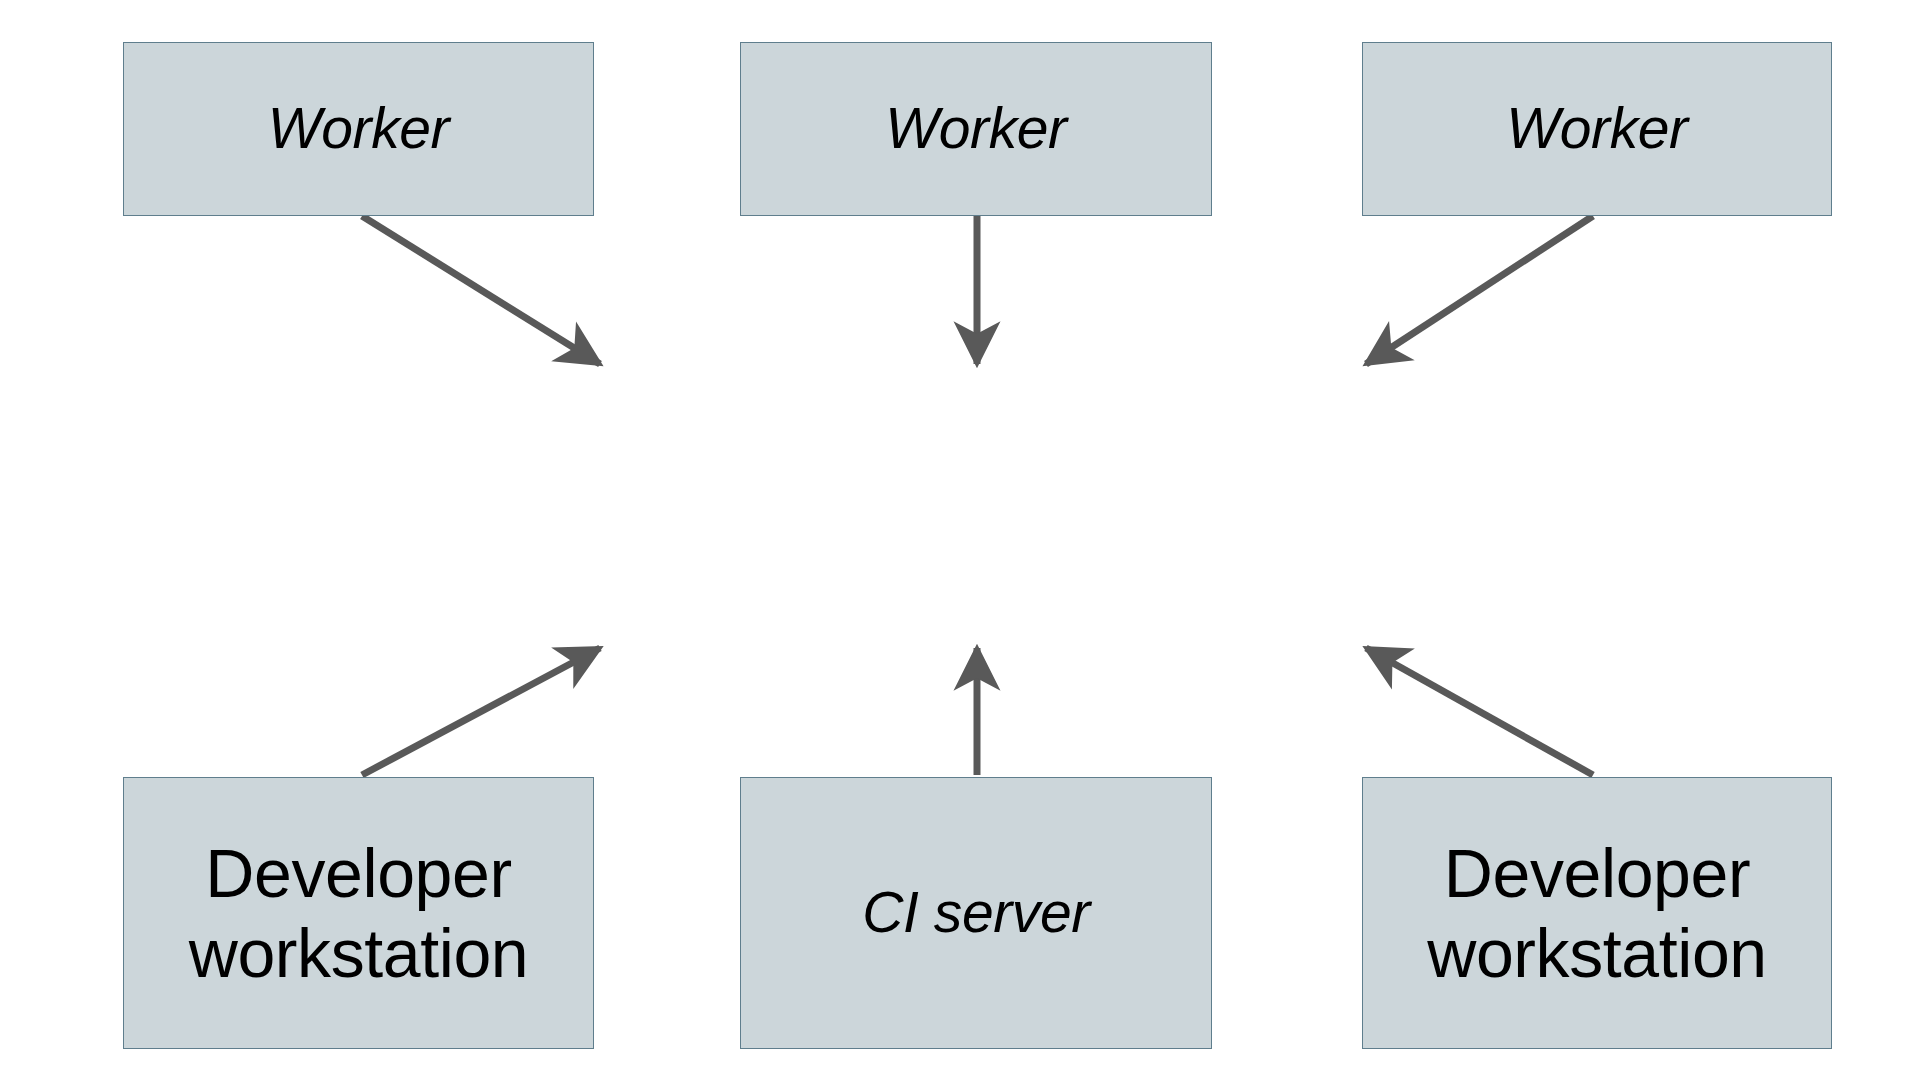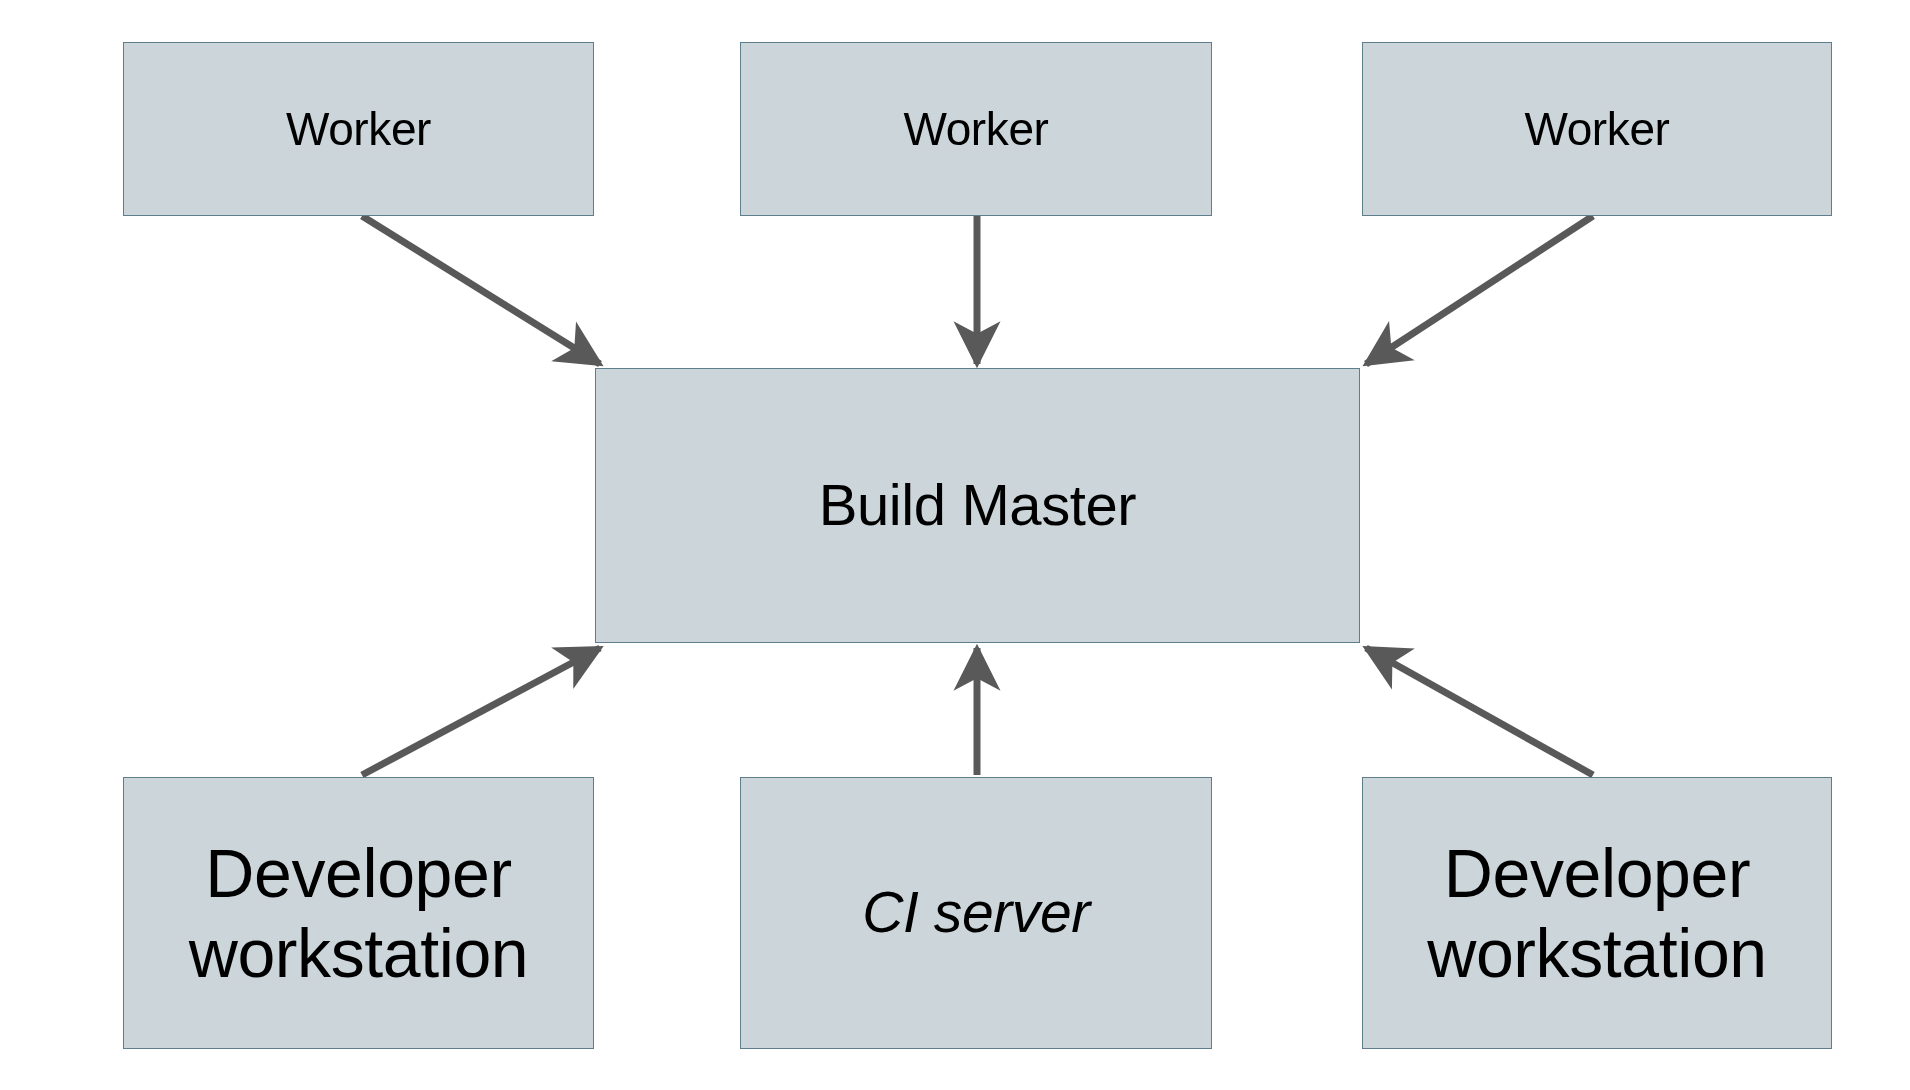--- a/index.html
+++ b/index.html
@@ -40,21 +40,21 @@
   }
   .node-label {
     color: #000000;
     font-family: "Liberation Sans", sans-serif;
     font-weight: 400;
     line-height: 1.18;
     letter-spacing: -0.4px;
     white-space: pre-line;
     padding: 0 8px;
   }
-  .node-worker .node-label { font-size: 46px; }
+  .node-worker .node-label { font-size: 57px; font-style: italic; }
   .node-master .node-label { font-size: 58px; }
   .node-ci .node-label { font-size: 57px; font-style: italic; }
   .node-dev .node-label { font-size: 68px; }
 </style>
 </head>
 <body>
 
 <div id="diagram-root">
 
   <svg id="edge-layer" viewBox="0 0 1910 1090" width="1910" height="1090" xmlns="http://www.w3.org/2000/svg">
@@ -78,23 +78,20 @@
   </div>
 
   <div class="node node-worker" style="left: 740px; top: 42px; width: 472px; height: 174px; background: rgb(204, 214, 218); border-color: rgb(95, 126, 141);">
     <span class="node-label">Worker</span>
   </div>
 
   <div class="node node-worker" style="left: 1362px; top: 42px; width: 470px; height: 174px; background: rgb(204, 214, 218); border-color: rgb(95, 126, 141);">
     <span class="node-label">Worker</span>
   </div>
 
-  <div class="node node-master" style="left: 595px; top: 368px; width: 765px; height: 275px; background: rgb(204, 214, 218); border-color: rgb(95, 126, 141);">
-    <span class="node-label">Build Master</span>
-  </div>
 
   <div class="node node-dev" style="left: 123px; top: 777px; width: 471px; height: 272px; background: rgb(204, 214, 218); border-color: rgb(95, 126, 141);">
     <span class="node-label">Developer
 workstation</span>
   </div>
 
   <div class="node node-ci" style="left: 740px; top: 777px; width: 472px; height: 272px; background: rgb(204, 214, 218); border-color: rgb(95, 126, 141);">
     <span class="node-label">CI server</span>
   </div>
 

